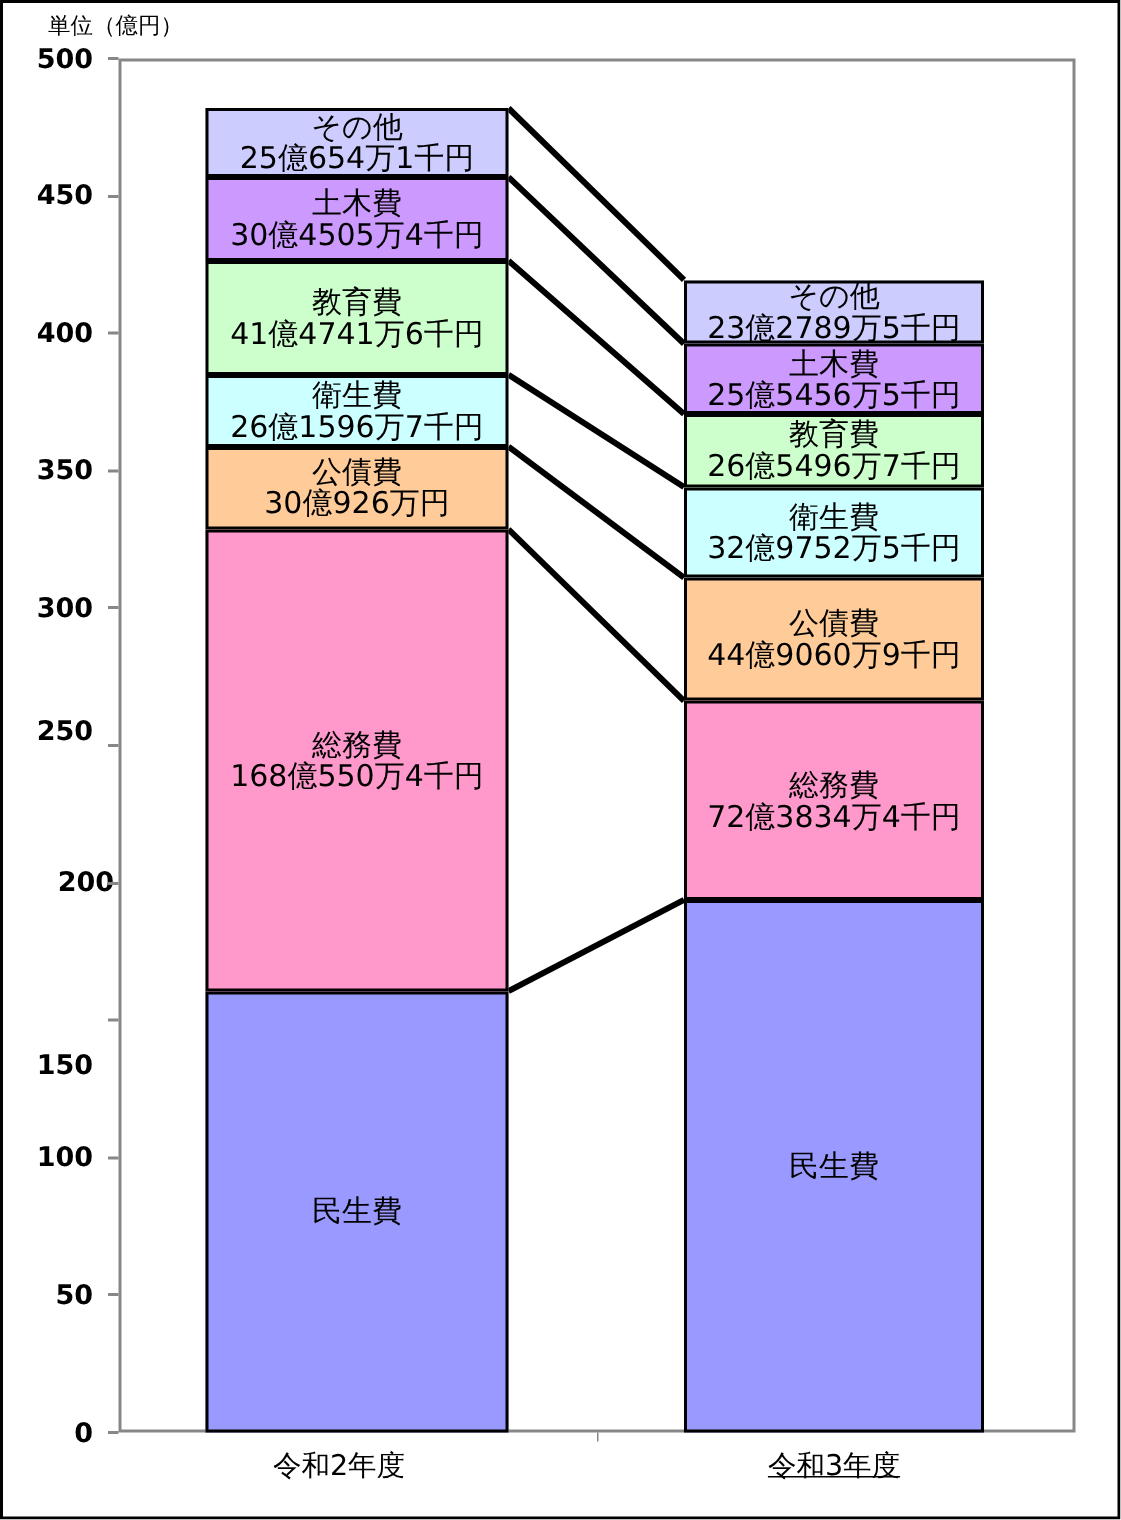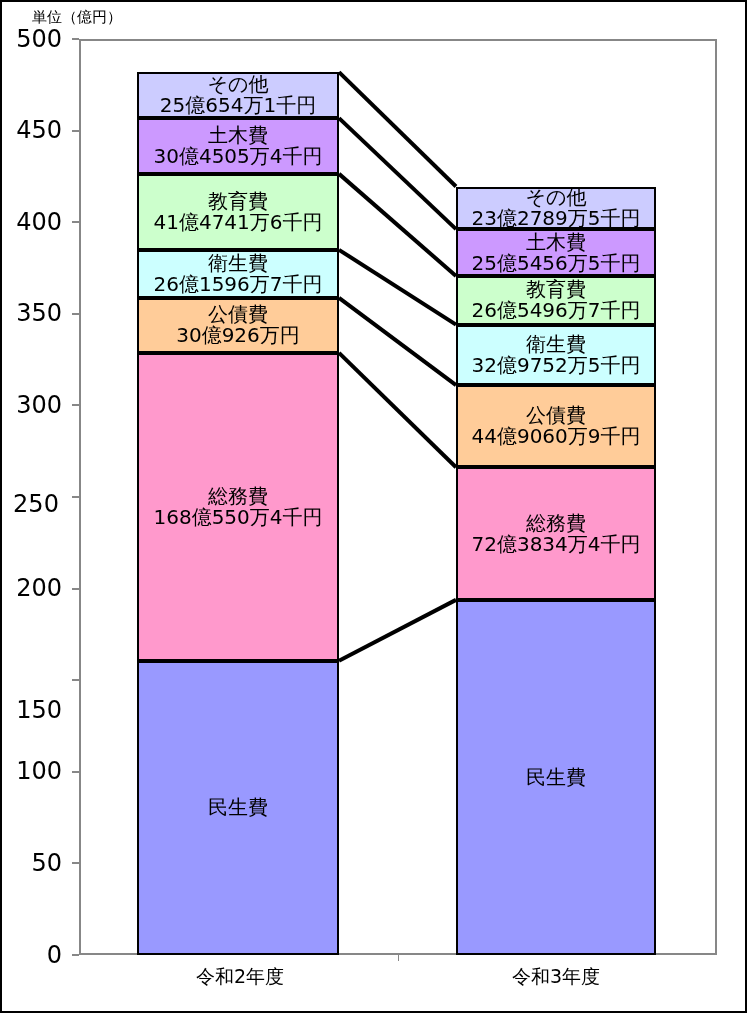--- a/index.html
+++ b/index.html
@@ -20,22 +20,22 @@
   .plot-area{
     position:absolute;
     left:77px;top:37px;width:638px;height:916px;
     border:2px solid #878787;
     box-sizing:border-box;
     background:#fff;
   }
   .ytick-label{
     position:absolute;
     width:52px;text-align:right;
-    font-size:24px;line-height:19px;
-    font-weight:400;
+    font-size:18px;line-height:19px;
+    font-weight:700;
   }
   .ytick-mark{
     position:absolute;
     width:7px;height:0;border-top:2px solid #878787;
   }
   .xtick-mark{
     position:absolute;
     width:0;height:6px;border-left:1px solid #878787;
     top:953px;
   }
@@ -81,33 +81,33 @@
       <line x1="337" y1="658.7820091199999" x2="454" y2="597.89823712" stroke="#000000" stroke-width="4"></line>
       <line x1="337" y1="350.90517583999997" x2="454" y2="465.29177504" stroke="#000000" stroke-width="4"></line>
       <line x1="337" y1="295.77553263999994" x2="454" y2="383.02381816" stroke="#000000" stroke-width="4"></line>
       <line x1="337" y1="247.8510172" x2="454" y2="322.61316016" stroke="#000000" stroke-width="4"></line>
       <line x1="337" y1="171.87035607999997" x2="454" y2="273.97416472" stroke="#000000" stroke-width="4"></line>
       <line x1="337" y1="116.08496679999996" x2="454" y2="227.17453391999993" stroke="#000000" stroke-width="4"></line>
       <line x1="337" y1="70.16513568000005" x2="454" y2="184.52749751999988" stroke="#000000" stroke-width="4"></line>
     </svg>
 
 
-  <div class="category-label" style="left:238px;">令和2年度</div>
-  <div class="category-label" style="left:554px;">令和3年度</div>
+  <div class="category-label" style="left:224px;">令和2年度</div>
+  <div class="category-label" style="left:554px;text-decoration:underline;">令和3年度</div>
 <div class="ytick-label" style="left: 8px; top: 943.5px;">0</div>
     <div class="ytick-mark" style="left: 70px; top: 952px;"></div>
     <div class="ytick-label" style="left: 8px; top: 851.9px;">50</div>
     <div class="ytick-mark" style="left: 70px; top: 860.4px;"></div>
     <div class="ytick-label" style="left: 8px; top: 760.3px;">100</div>
     <div class="ytick-mark" style="left: 70px; top: 768.8px;"></div>
     <div class="ytick-label" style="left: 8px; top: 699px;">150</div>
     <div class="ytick-mark" style="left: 70px; top: 677.2px;"></div>
-    <div class="ytick-label" style="left: 8px; top: 577.1px;">200</div>
+    <div class="ytick-label" style="left: 22px; top: 577.1px;">200</div>
     <div class="ytick-mark" style="left: 70px; top: 585.6px;"></div>
-    <div class="ytick-label" style="left: 8px; top: 493px; text-align: center;">250</div>
+    <div class="ytick-label" style="left: 8px; top: 476px;">250</div>
     <div class="ytick-mark" style="left: 70px; top: 494px;"></div>
     <div class="ytick-label" style="left: 8px; top: 393.9px;">300</div>
     <div class="ytick-mark" style="left: 70px; top: 402.4px;"></div>
     <div class="ytick-label" style="left: 8px; top: 302.3px;">350</div>
     <div class="ytick-mark" style="left: 70px; top: 310.8px;"></div>
     <div class="ytick-label" style="left: 8px; top: 210.7px;">400</div>
     <div class="ytick-mark" style="left: 70px; top: 219.2px;"></div>
     <div class="ytick-label" style="left: 8px; top: 119.1px;">450</div>
     <div class="ytick-mark" style="left: 70px; top: 127.6px;"></div>
     <div class="ytick-label" style="left: 8px; top: 27.5px;">500</div>

